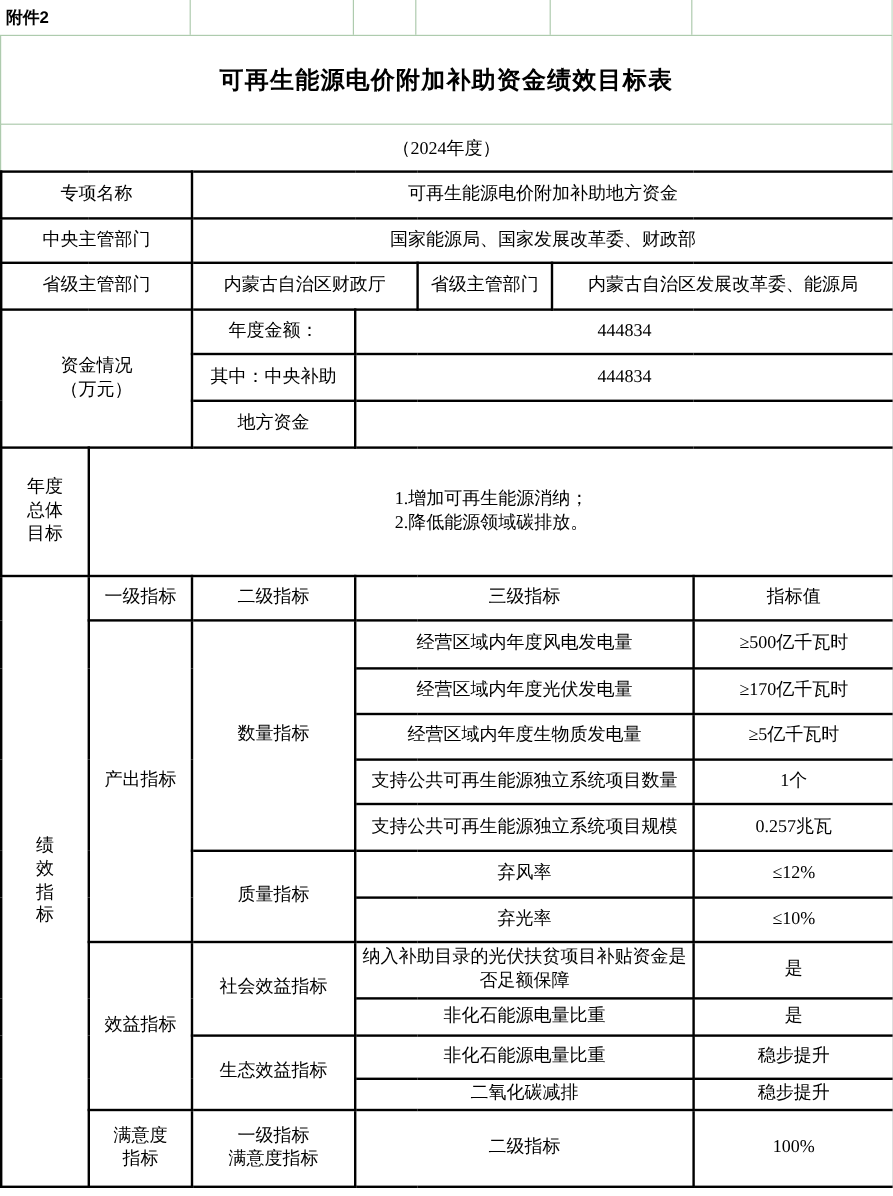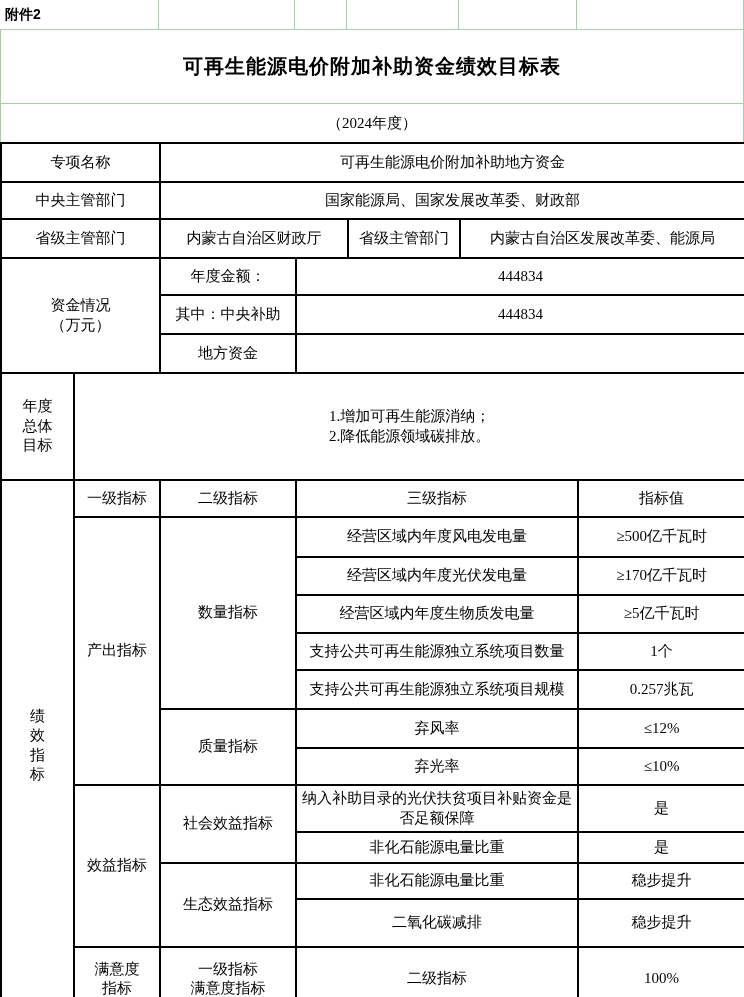--- a/index.html
+++ b/index.html
@@ -61,21 +61,21 @@
   }
   table.main td{
     border:2px solid #000;
     text-align:center;
     vertical-align:middle;
     font-size:15px;
     padding:0;
     overflow:hidden;
     line-height:1.3;
   }
-  .h31{height:31px}.h35{height:48px}.h36{height:36px}.h37{height:37px}
+  .h31{height:31px}.h35{height:26px}.h36{height:36px}.h37{height:37px}
   .h38{height:38px}.h39{height:39px}.h40{height:40px}.h47{height:47px}
   .h64{height:64px}.h107{height:107px}
   td.al{text-align:left;padding-left:4px;border-radius:11px;}
   td.ar{text-align:right;padding-right:3px;border-radius:17px;}
   .pre{white-space:pre-line;margin-top:36px;}
   td.goal{
     text-align:left;padding-left:5px;
     line-height:1.5;
     vertical-align:middle;
     border-radius:28px;

